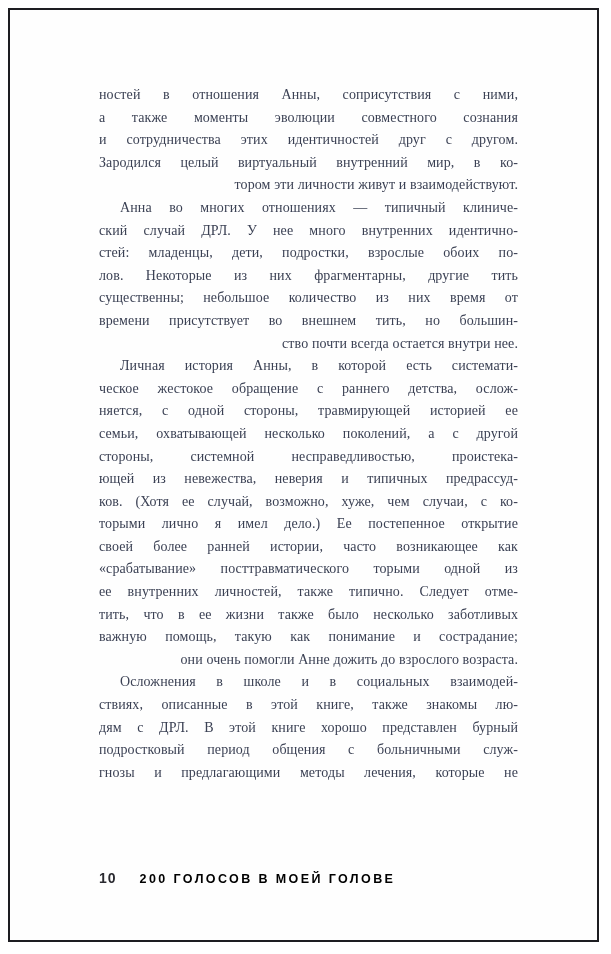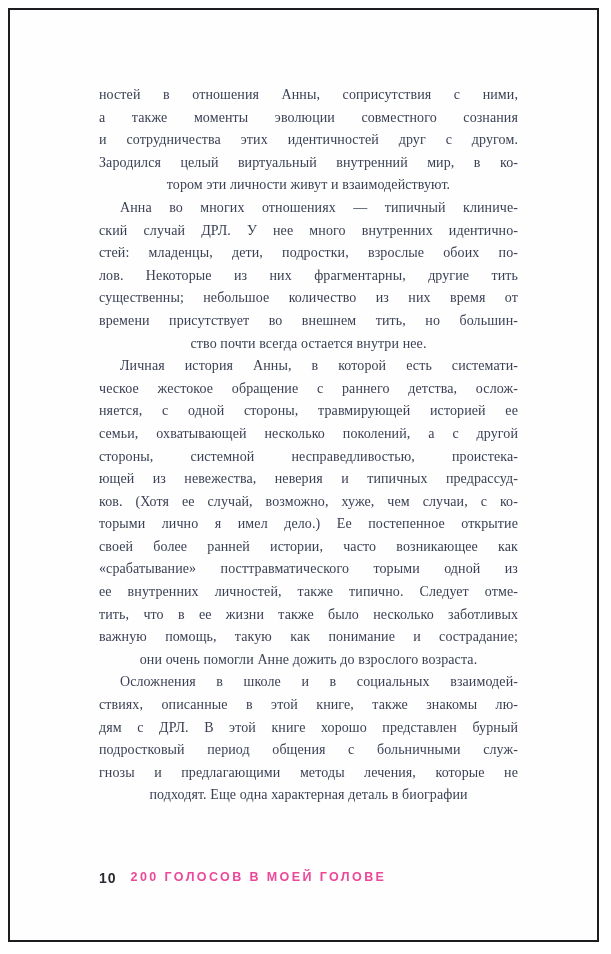--- a/index.html
+++ b/index.html
@@ -33,49 +33,49 @@
     line-height: 22.6px;
     color: #3b4154;
     letter-spacing: 0.1px;
   }
   .paragraph {
     margin: 0;
   }
   .line {
     height: 22.6px;
     overflow: hidden;
-    text-align: center;
+    text-align: right;
   }
   .line.just {
     text-align: justify;
     text-align-last: justify;
   }
   .line.indent {
     text-indent: 21px;
   }
   .footer {
     position: absolute;
     left: 99px;
     top: 870px;
     width: 419px;
     display: flex;
-    align-items: flex-start;
+    align-items: flex-end;
     font-family: "Liberation Sans", sans-serif;
   }
   .page-number {
     font-size: 14px;
     font-weight: bold;
     color: #2a2a30;
     letter-spacing: 1px;
   }
   .running-title {
-    margin-left: 14px;
+    margin-left: 23px;
     font-size: 12.5px;
     font-weight: bold;
-    color: #ec4899;
+    color: #000000;
     letter-spacing: 2.4px;
     white-space: nowrap;
   }
 </style>
 </head>
 <body>
 
 <div class="page-frame"></div>
 
 <div class="text-block">
@@ -110,20 +110,19 @@
       <div class="line just">тить, что в ее жизни также было несколько заботливых</div>
       <div class="line just">важную помощь, такую как понимание и сострадание;</div>
       <div class="line">они очень помогли Анне дожить до взрослого возраста.</div>
     </div>
     <div class="paragraph">
       <div class="line just indent">Осложнения в школе и в социальных взаимодей-</div>
       <div class="line just">ствиях, описанные в этой книге, также знакомы лю-</div>
       <div class="line just">дям с ДРЛ. В этой книге хорошо представлен бурный</div>
       <div class="line just">подростковый период общения с больничными служ-</div>
       <div class="line just">гнозы и предлагающими методы лечения, которые не</div>
-      <div class="line">подходят. Еще одна характерная деталь в биографии</div>
     </div>
   </div>
 
 <div class="footer">
   <span class="page-number">10</span>
   <span class="running-title">200 ГОЛОСОВ В МОЕЙ ГОЛОВЕ</span>
 </div>
 
 </body></html>

